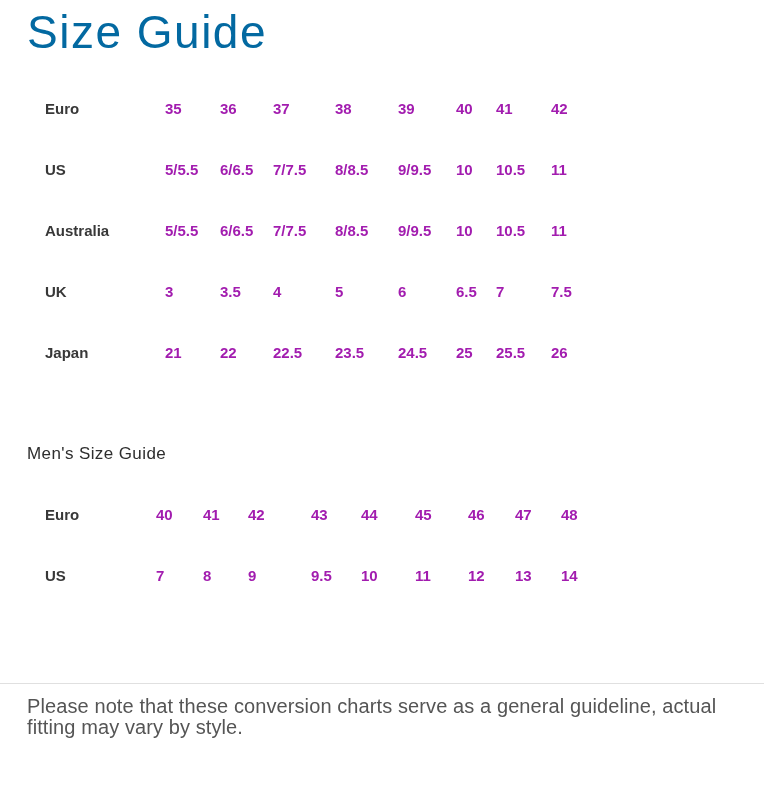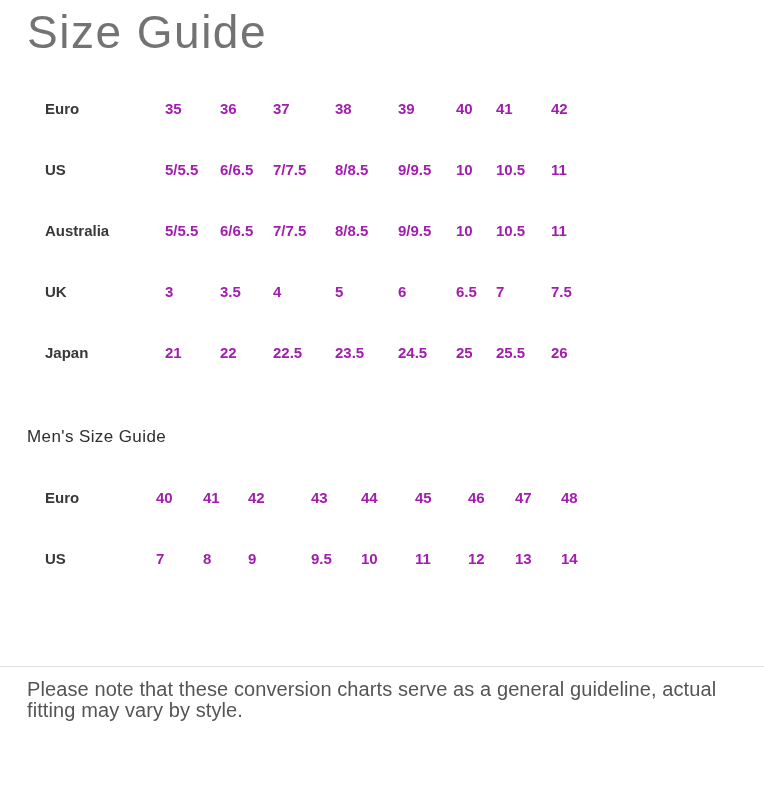--- a/index.html
+++ b/index.html
@@ -17,32 +17,32 @@
   .container {
     padding: 0 27px;
   }
   .page-title {
     margin: 0;
     padding-top: 4px;
     font-size: 46px;
     line-height: 56px;
     font-weight: 400;
     letter-spacing: 1.5px;
-    color: #737373;
+    color: #0369a1;
   }
   .section-heading {
     margin: 49px 0 0 0;
     font-size: 17px;
     line-height: 24px;
     font-weight: 400;
     letter-spacing: 0.4px;
     color: #2e2e2e;
   }
   .size-section + .size-section .section-heading {
-    margin-top: 42px;
+    margin-top: 59px;
   }
   table.size-table {
     border-collapse: collapse;
     table-layout: fixed;
     margin-top: 18px;
     margin-left: 18px;
   }
   table.size-table th,
   table.size-table td {
     height: 61px;

